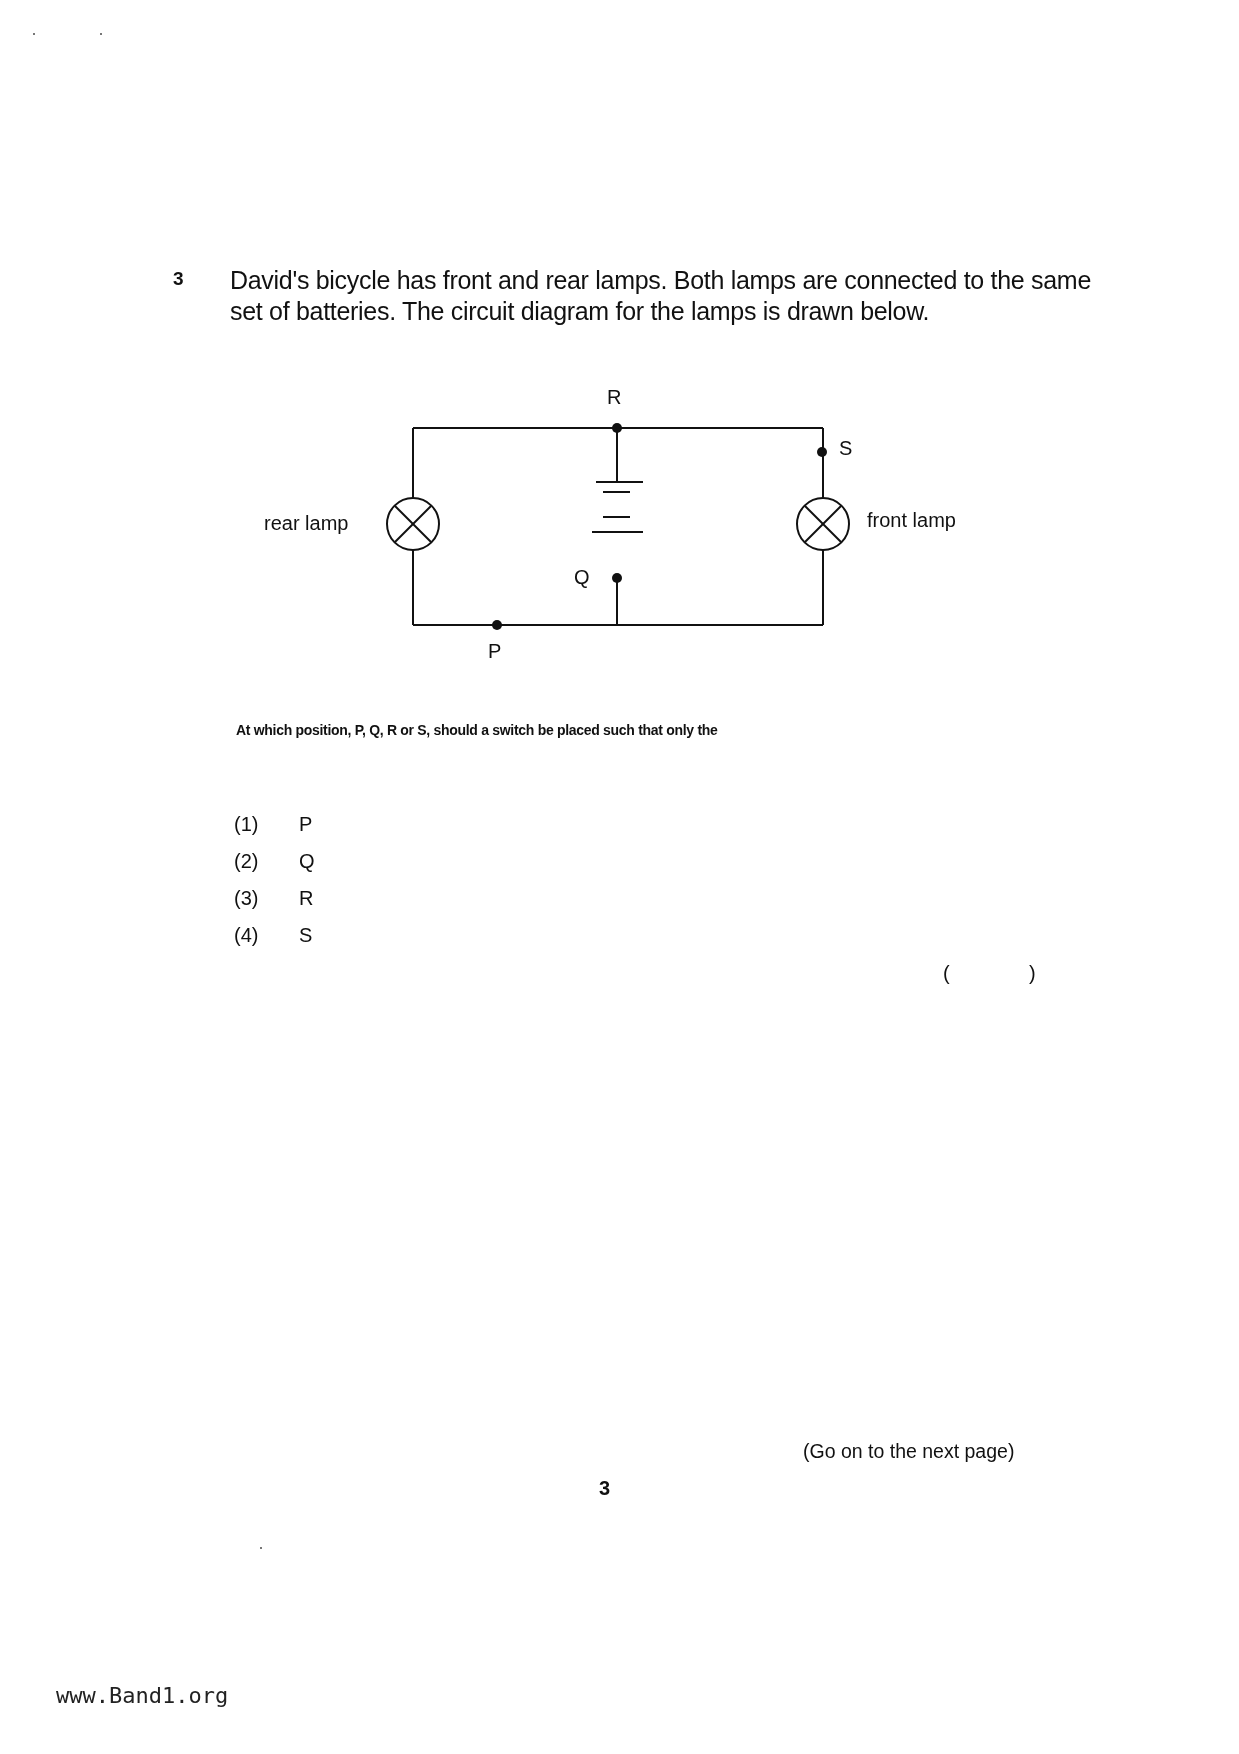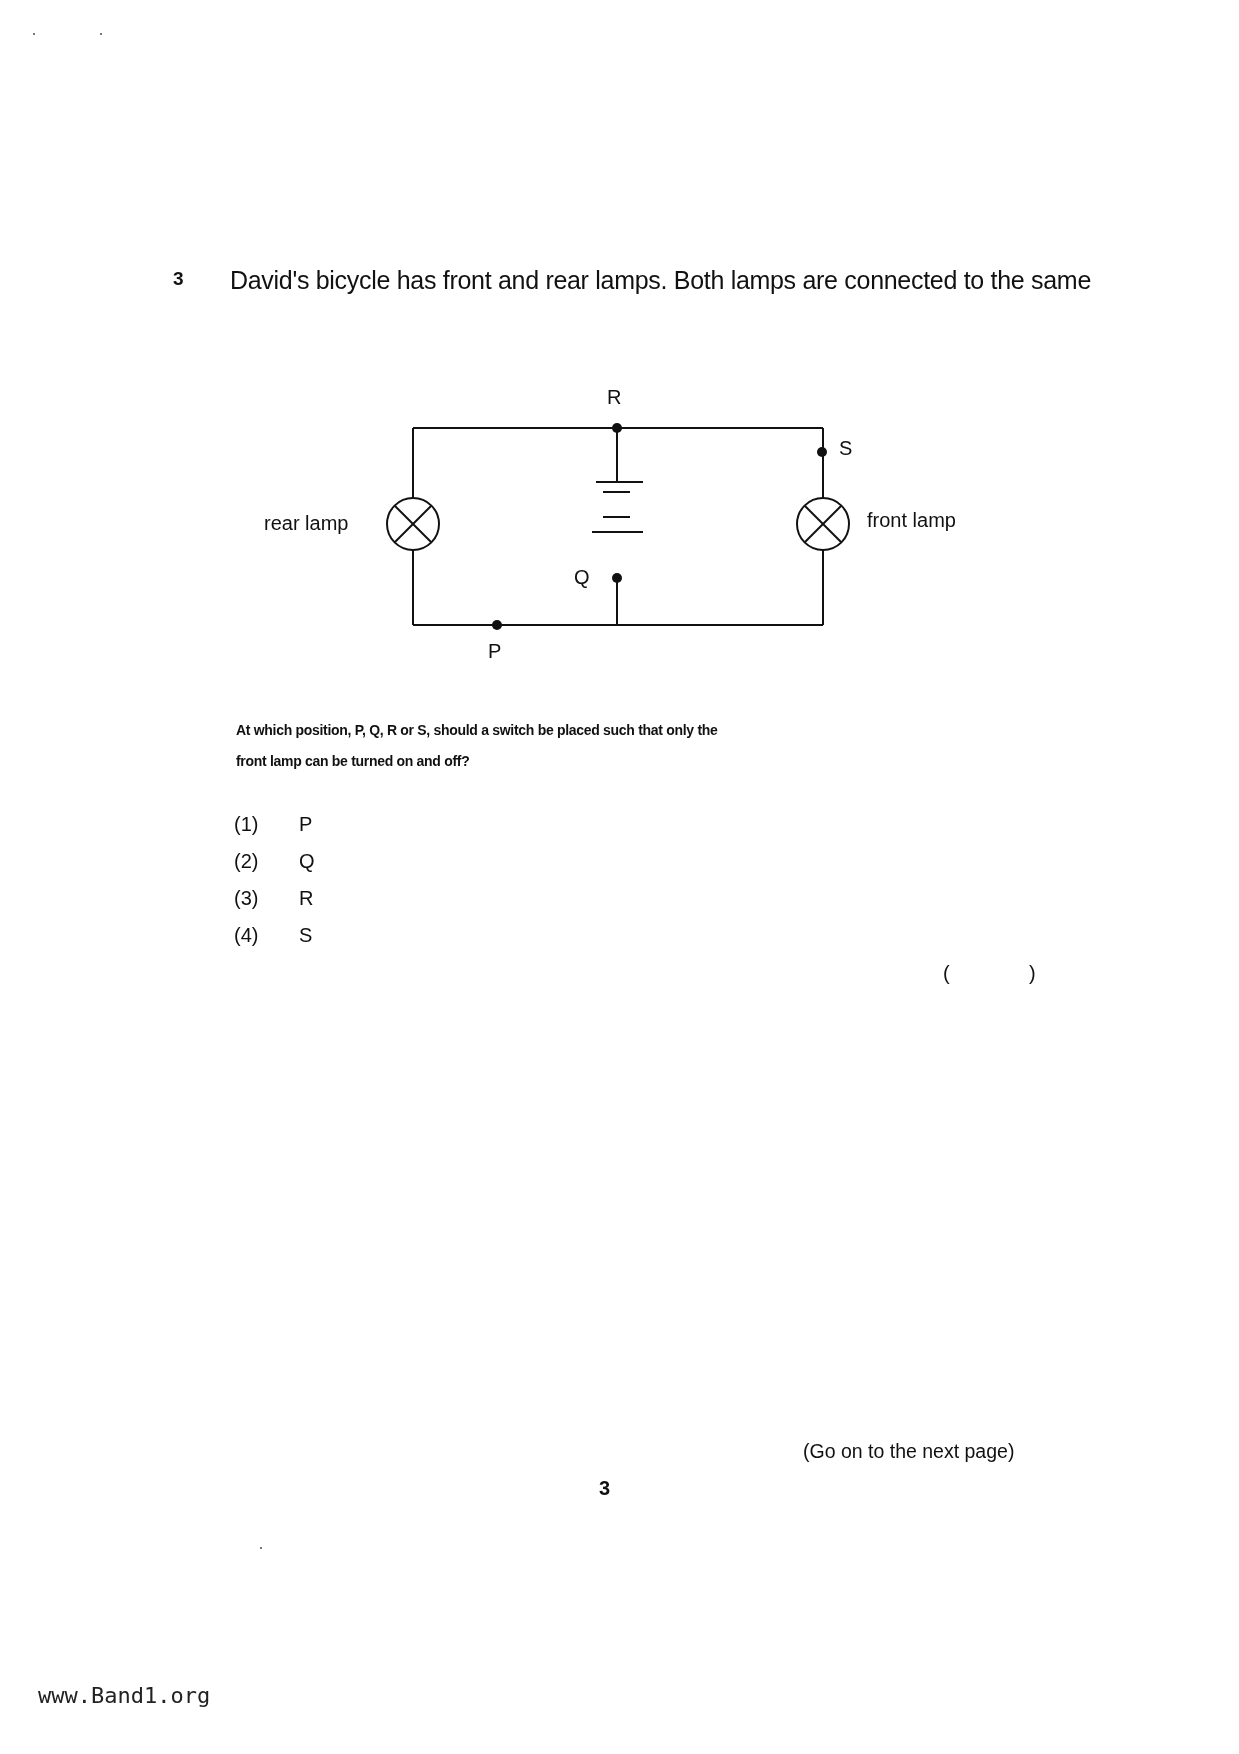--- a/index.html
+++ b/index.html
@@ -8,35 +8,36 @@
   .abs { position:absolute; white-space:nowrap; }
   .q-num { left:173px; top:268px; font-size:19px; font-weight:bold; }
   .stem { left:230px; top:265px; font-size:25px; line-height:31px; letter-spacing:-0.3px; }
   .question { left:236px; top:715px; font-size:14px; line-height:31px; letter-spacing:-0.3px;font-weight:bold; }
   .opt { font-size:20px; }
   .opt-num { left:234px; }
   .opt-val { left:299px; }
   .bracket { font-size:20px; top:962px; }
   .next { left:803px; top:1440px; font-size:19.5px;text-align:right; }
   .pageno { left:599px; top:1477px; font-size:20px; font-weight:bold; }
-  .watermark { left:38px; top:1683px; font-family:"DejaVu Sans Mono", monospace; font-size:22px; color:#222; }
+  .watermark { left:56px; top:1683px; font-family:"DejaVu Sans Mono", monospace; font-size:22px; color:#222; }
   svg.circuit { position:absolute; left:0; top:0; width:1239px; height:1754px; pointer-events:none; }
   .lbl { font-family:"Liberation Sans", sans-serif; font-size:20px; fill:#111; }
   .speck { position:absolute; width:2px; height:2px; background:#777; }
 </style>
 </head>
 <body>
 
 <div class="speck" style="left:33px;top:33px;"></div>
 <div class="speck" style="left:100px;top:33px;"></div>
 <div class="speck" style="left:260px;top:1547px;"></div>
 
 <span class="abs q-num">3</span>
 <div class="abs stem">
   <div>David's bicycle has front and rear lamps. Both lamps are connected to the same</div>
+  <div>set of batteries. The circuit diagram for the lamps is drawn below.</div>
 </div>
 
 <svg class="circuit" viewBox="0 0 1239 1754">
   <g stroke="#111" stroke-width="2" fill="none">
 
     <line x1="413" y1="428" x2="823" y2="428"></line>
 
     <line x1="413" y1="428" x2="413" y2="498"></line>
     <line x1="413" y1="549" x2="413" y2="625"></line>
 
@@ -74,21 +75,20 @@
   <text class="lbl" x="607" y="404">R</text>
   <text class="lbl" x="839" y="455">S</text>
   <text class="lbl" x="574" y="584">Q</text>
   <text class="lbl" x="488" y="658">P</text>
   <text class="lbl" x="264" y="530">rear lamp</text>
   <text class="lbl" x="867" y="527">front lamp</text>
 </svg>
 
 <div class="abs question">
   <div>At which position, P, Q, R or S, should a switch be placed such that only the</div>
-  <div>front lamp can be turned on and off?</div>
 </div>
 
 <div>
   <span class="abs opt opt-num" style="top:813px;">(1)</span>
   <span class="abs opt opt-val" style="top:813px;">P</span>
   <span class="abs opt opt-num" style="top:850px;">(2)</span>
   <span class="abs opt opt-val" style="top:850px;">Q</span>
   <span class="abs opt opt-num" style="top:887px;">(3)</span>
   <span class="abs opt opt-val" style="top:887px;">R</span>
   <span class="abs opt opt-num" style="top:924px;">(4)</span>

